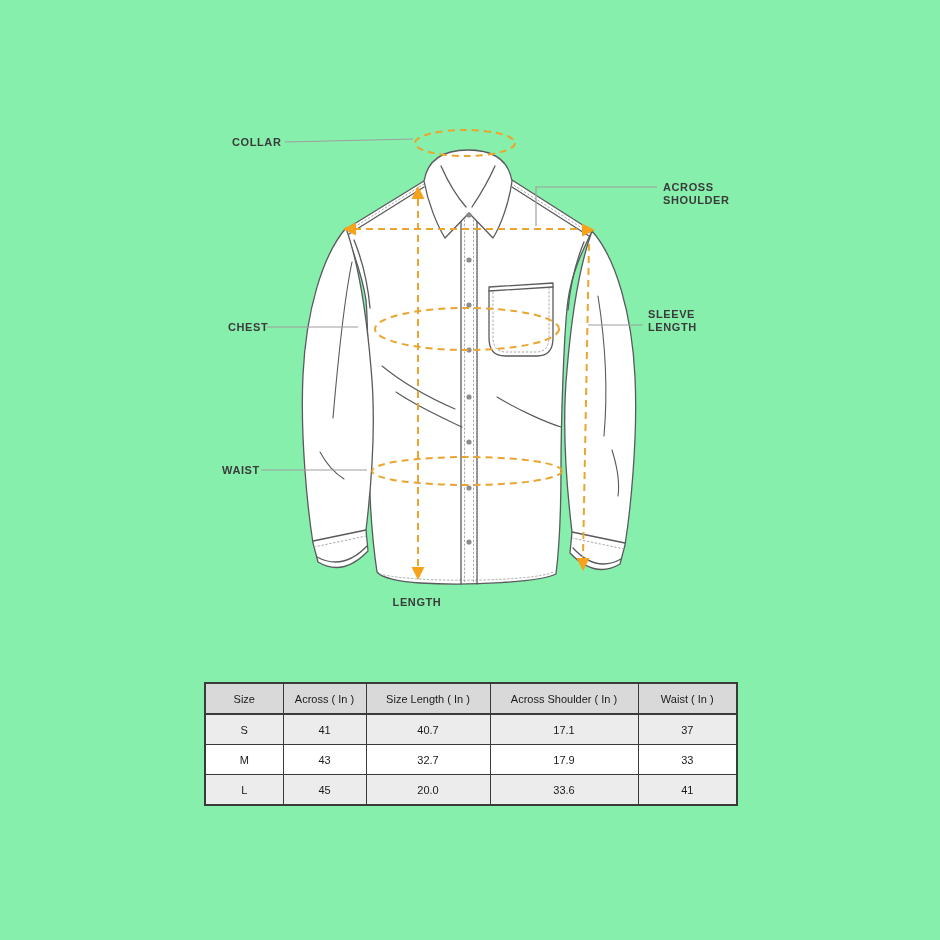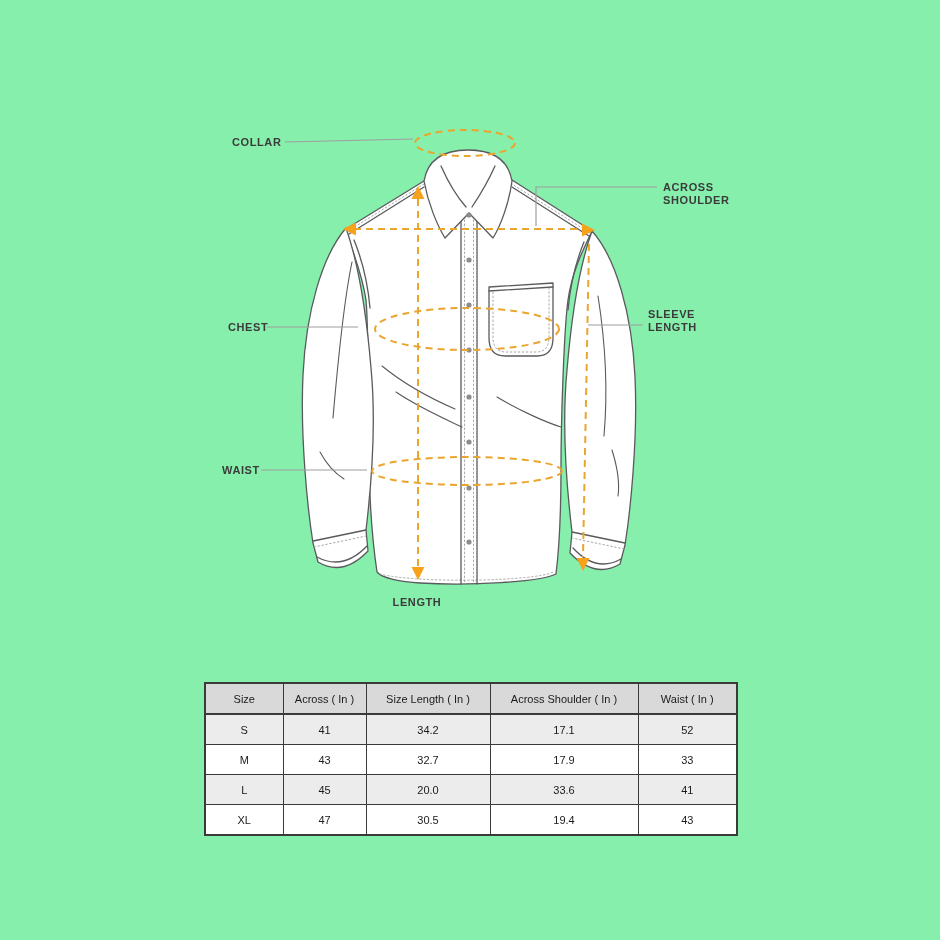--- a/index.html
+++ b/index.html
@@ -197,41 +197,34 @@
           <th>Across ( In )</th>
           <th>Size Length ( In )</th>
           <th>Across Shoulder ( In )</th>
           <th>Waist ( In )</th>
         </tr>
       </thead>
       <tbody>
         <tr class="row-odd">
           <td>S</td>
           <td>41</td>
-          <td>34.2</td>
+          <td>40.7</td>
           <td>17.1</td>
-          <td>52</td>
+          <td>37</td>
         </tr>
         <tr class="row-even">
           <td>M</td>
           <td>43</td>
           <td>32.7</td>
           <td>17.9</td>
           <td>33</td>
         </tr>
         <tr class="row-odd">
           <td>L</td>
           <td>45</td>
           <td>20.0</td>
           <td>33.6</td>
           <td>41</td>
         </tr>
-        <tr class="row-even">
-          <td>XL</td>
-          <td>47</td>
-          <td>30.5</td>
-          <td>19.4</td>
-          <td>43</td>
-        </tr>
       </tbody>
     </table>
   </div>
 </div>
 
 </body></html>

